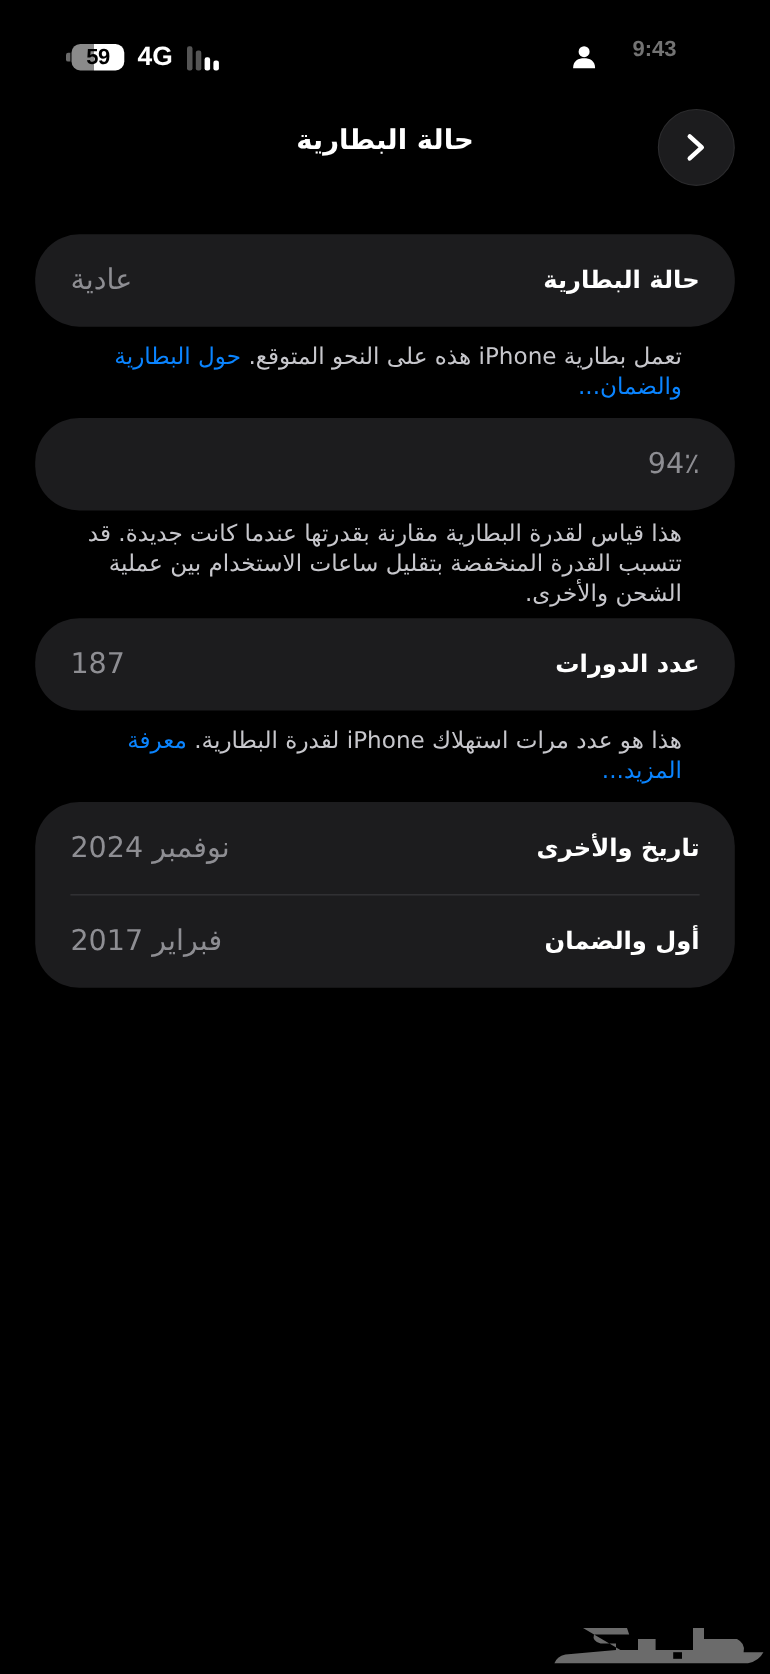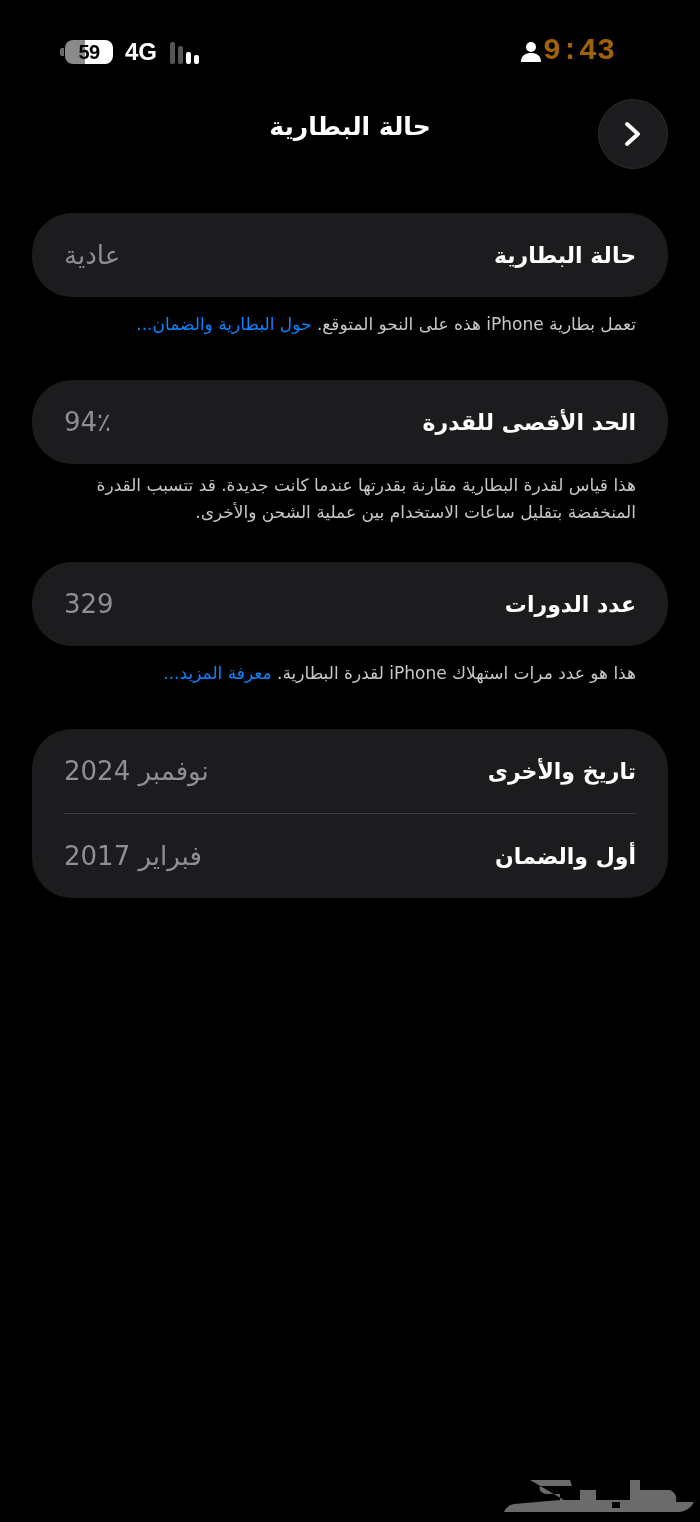--- a/index.html
+++ b/index.html
@@ -36,21 +36,21 @@
       font-family: "Liberation Sans", sans-serif; font-weight: bold; font-size: 24px; color: #fff; text-align: center;
     }
     .signal {
       position: absolute; left: 170px; top: 42px; width: 36px; height: 22px;
     }
     .signal span {
       position: absolute; bottom: 0; width: 5px; border-radius: 2px;
     }
     .clock {
       position: absolute; right: 85px; top: 34px;
-      font-family: Liberation Mono, monospace; font-weight: bold; font-size: 30px; color: #a16207;
+      font-family: Liberation Sans, sans-serif; font-weight: bold; font-size: 20px; color: #737373;
     }
     .person-icon {
       position: absolute; right: 158px; top: 41px; width: 22px; height: 22px;
     }
 
     
     .nav-title {
       position: absolute; top: 112px; left: 0; width: 700px; text-align: center;
       font-size: 25px; font-weight: bold; color: #ffffff; direction: rtl;
     }
@@ -68,23 +68,23 @@
       direction: rtl;
     }
     .row {
       display: flex; justify-content: space-between; align-items: center;
       padding: 0 32px; height: 84px; box-sizing: border-box;
     }
     .row-label { font-size: 22px; font-weight: bold; color: #ffffff; }
     .row-value { font-size: 26px; color: #8e8e93; }
     .divider { height: 1px; background: #3a3a3c; margin: 0 32px; }
     .footnote {
-      position: absolute; left: 64px; width: 572px;
+      position: absolute; left: 48px; width: 572px;
       direction: rtl; text-align: right;
-      font-size: 17px; line-height: 27px; color: #c7c7cc;
+      font-size: 21px; line-height: 27px; color: #c7c7cc;
     }
     .link { color: #0a84ff; }
 
     .watermark {
       position: absolute; left: 500px; top: 1470px; width: 196px; height: 44px;
     }
   </style>
 </head>
 <body>
 
@@ -119,30 +119,29 @@
     <span class="row-label">حالة البطارية</span>
     <span class="row-value">عادية</span>
   </div>
 </div>
 <div class="footnote" style="top:311px;">
   <span>تعمل بطارية iPhone هذه على النحو المتوقع. </span><span class="link">حول البطارية والضمان...</span>
 </div>
 
 <div class="card" style="top:380px;">
   <div class="row">
-    <span class="row-label">الحد الأقصى للقدرة</span>
     <span class="row-value">94٪</span>
   </div>
 </div>
 <div class="footnote" style="top:472px;">هذا قياس لقدرة البطارية مقارنة بقدرتها عندما كانت جديدة. قد تتسبب القدرة المنخفضة بتقليل ساعات الاستخدام بين عملية الشحن والأخرى.</div>
 
 <div class="card" style="top:562px;">
   <div class="row">
     <span class="row-label">عدد الدورات</span>
-    <span class="row-value">329</span>
+    <span class="row-value">187</span>
   </div>
 </div>
 <div class="footnote" style="top:660px;">
   <span>هذا هو عدد مرات استهلاك iPhone لقدرة البطارية. </span><span class="link">معرفة المزيد...</span>
 </div>
 
 <div class="card" style="top:729px;">
   <div class="row">
     <span class="row-label">تاريخ والأخرى</span>
     <span class="row-value">نوفمبر 2024</span>

